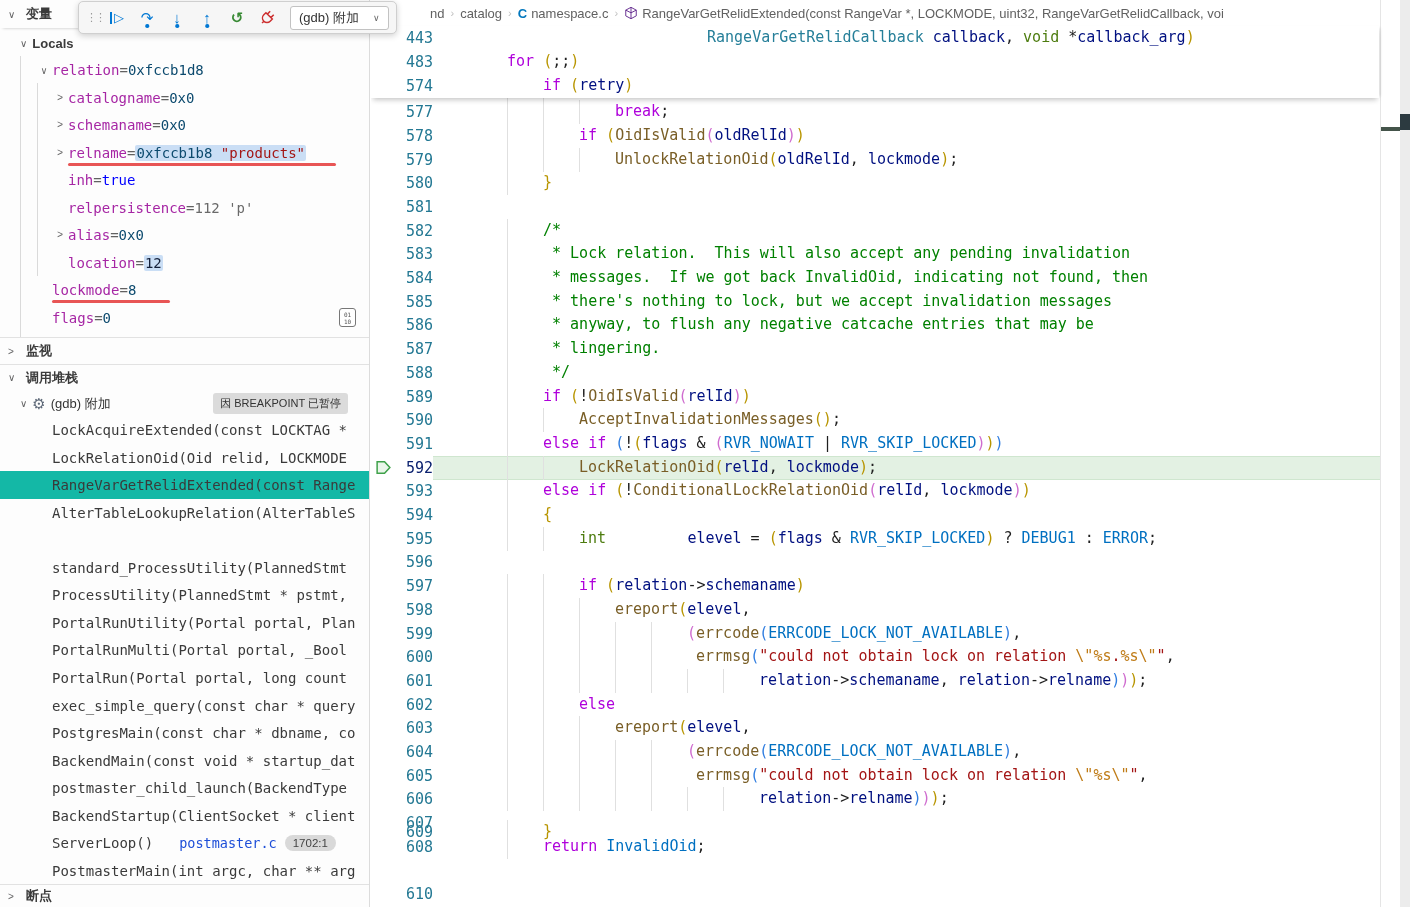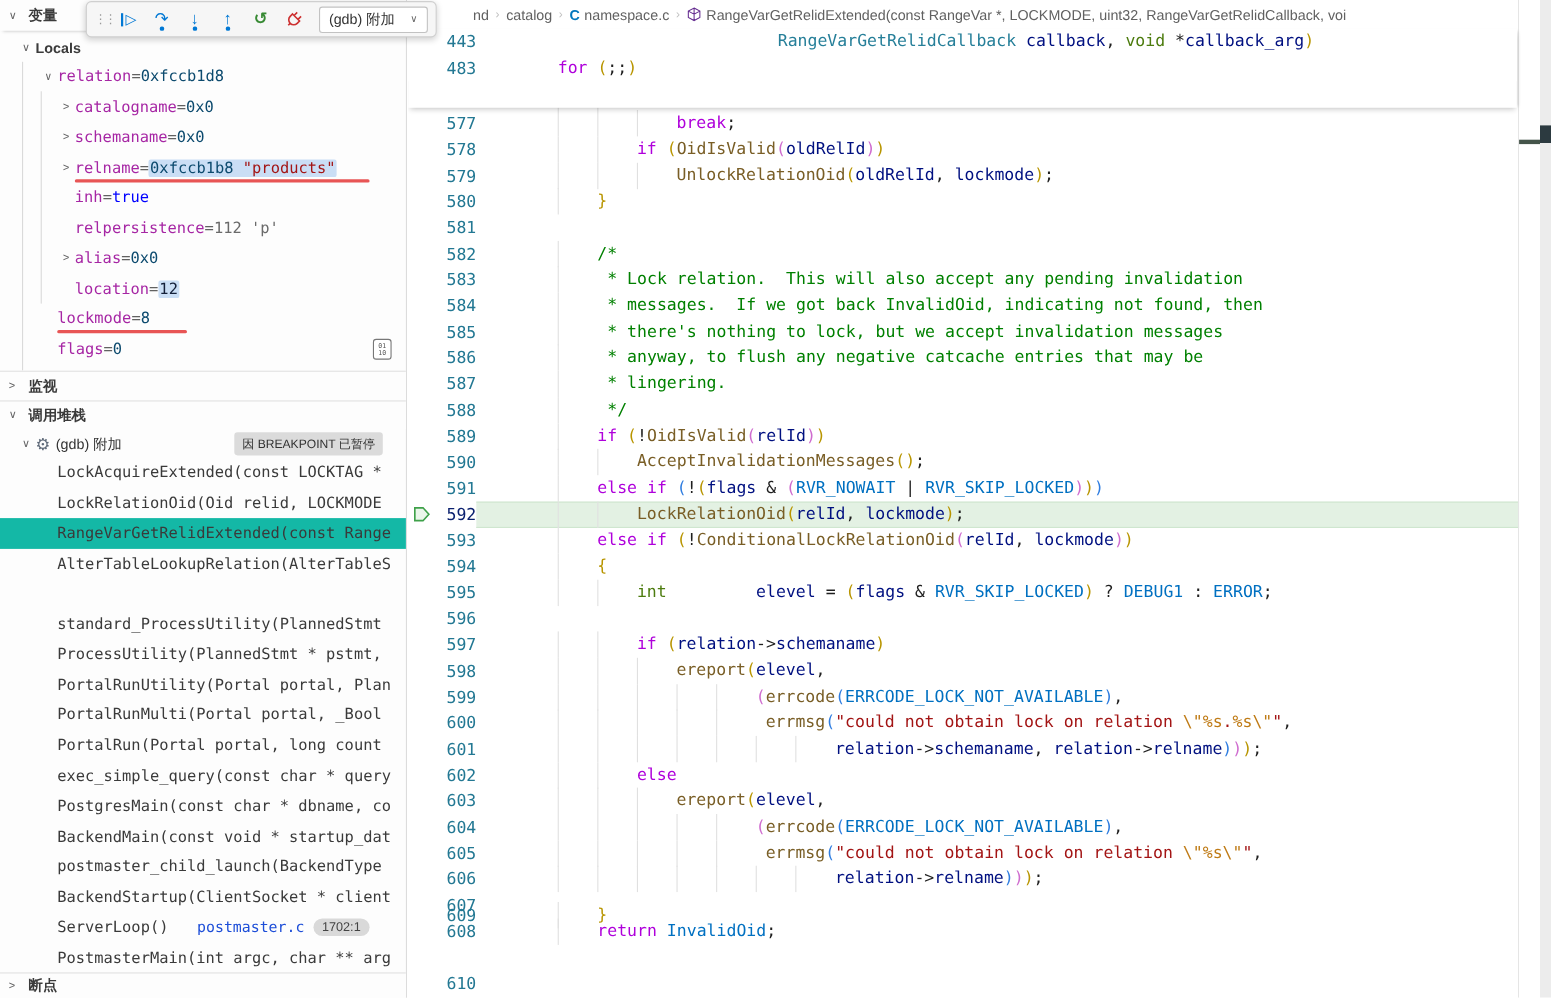--- a/index.html
+++ b/index.html
@@ -457,20 +457,24 @@
     </div>
   <div id="sticky">
       <div class="sticky-row" style="top: 0px;">
         <div class="lnum">443</div>
         <div class="ltext" style="left: 336px;"><span class="tteal">RangeVarGetRelidCallback</span><span class="tp"> </span><span class="tv">callback</span><span class="tp">, </span><span class="tt">void</span><span class="tp"> *</span><span class="tv">callback_arg</span><span class="tb1">)</span></div>
       </div>
       <div class="sticky-row" style="top: 24px;">
         <div class="lnum">483</div>
         <div class="ltext" style="left: 136px;"><span class="tk">for</span><span class="tp"> </span><span class="tb1">(</span><span class="tp">;;</span><span class="tb1">)</span></div>
       </div>
+      <div class="sticky-row" style="top: 48px;">
+        <div class="lnum">574</div>
+        <div class="ltext" style="left: 172px;"><span class="tk">if</span><span class="tp"> </span><span class="tb1">(</span><span class="tv">retry</span><span class="tb1">)</span></div>
+      </div>
     </div>
   <div id="ruler-border"></div>
   <div id="ruler">
     <div id="ruler-mark"></div>
   </div>
   <div id="right-strip">
     <div id="right-strip-block"></div>
   </div>
 </div>
 

